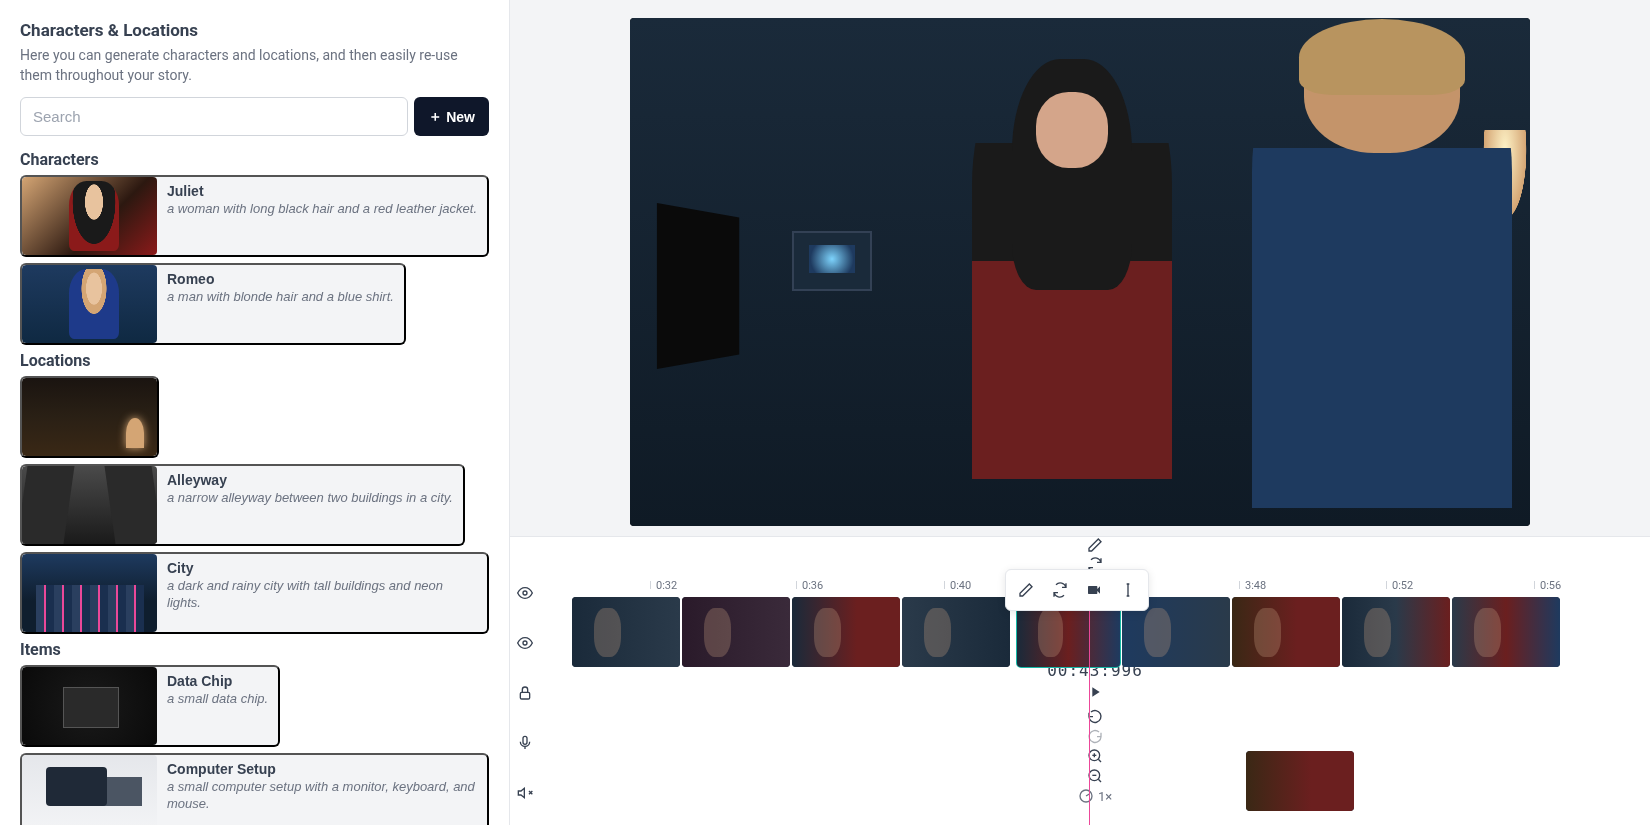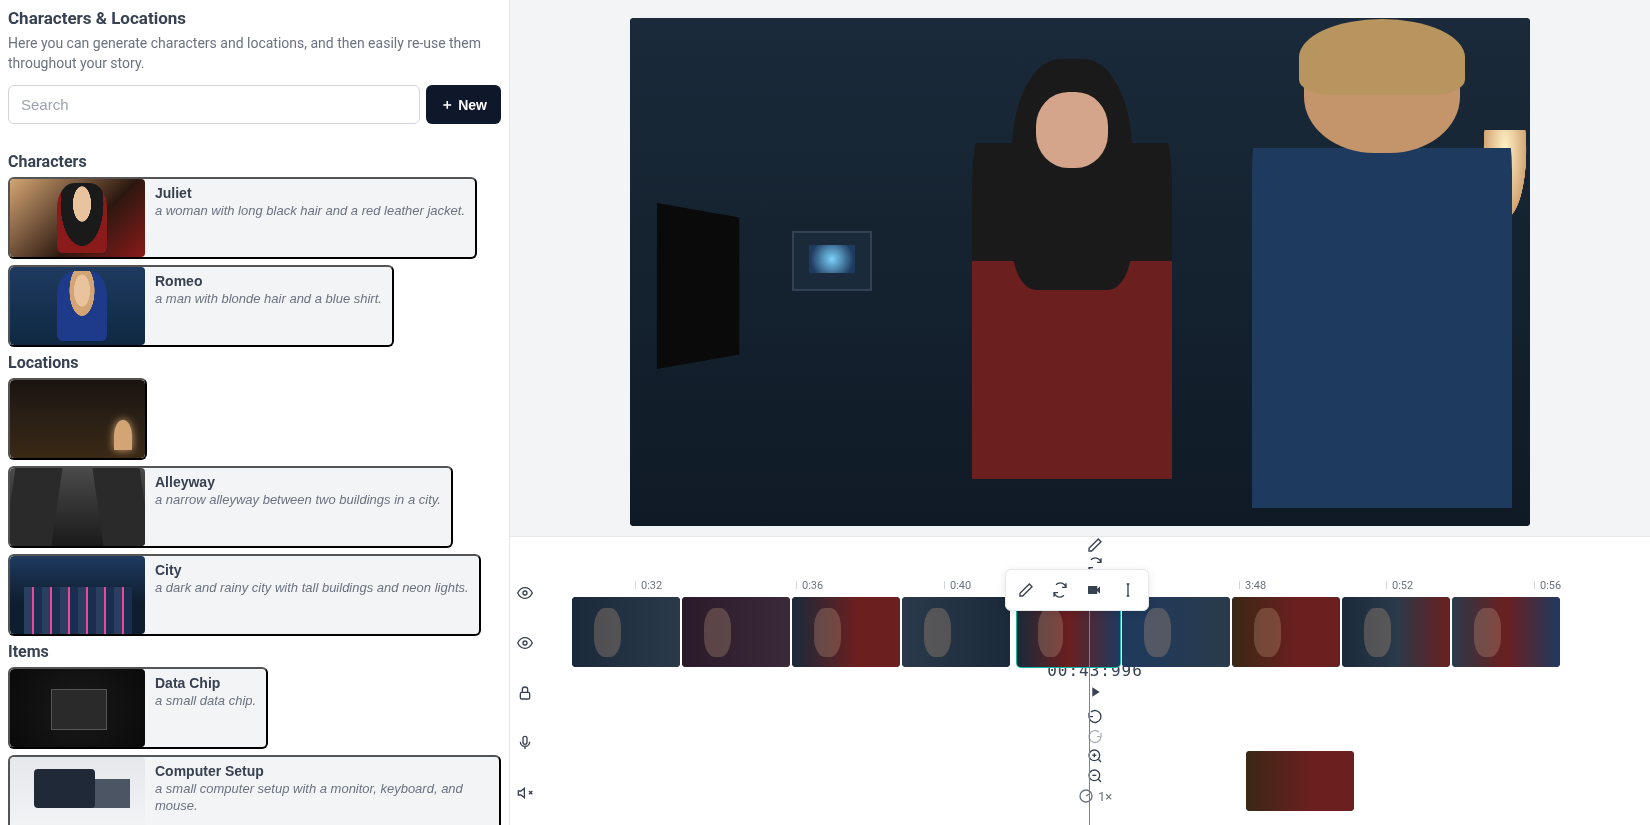--- a/index.html
+++ b/index.html
@@ -1,23 +1,23 @@
 <!DOCTYPE html>
 <html><head>
 <meta charset="utf-8">
 <style>
 * { box-sizing: border-box; margin: 0; padding: 0; }
 body { font-family: -apple-system, BlinkMacSystemFont, "Segoe UI", Roboto, sans-serif; background: #f3f4f6; color: #1f2937; overflow: hidden; }
 .app { display: flex; height: 825px; width: 1650px; }
-.sidebar { width: 510px; background: #fff; border-right: 1px solid #e5e7eb; padding: 8px; overflow-y: auto; position: relative; }
+.sidebar { width: 510px; background: #fff; border-right: 1px solid #e5e7eb; padding: 20px; overflow-y: auto; position: relative; }
 .sidebar::-webkit-scrollbar { width: 8px; }
 .sidebar::-webkit-scrollbar-thumb { background: #d1d5db; border-radius: 4px; }
 .sb-title { font-size: 17px; font-weight: 700; color: #374151; margin-bottom: 6px; }
 .sb-desc { font-size: 14px; color: #6b7280; margin-bottom: 12px; line-height: 1.4; }
-.sb-search-row { display: flex; gap: 6px; margin-bottom: 28px; }
+.sb-search-row { display: flex; gap: 6px; margin-bottom: 14px; }
 .sb-search { flex: 1; border: 1px solid #d1d5db; border-radius: 6px; padding: 10px 12px; font-size: 15px; color: #374151; }
 .sb-search::placeholder { color: #9ca3af; }
 .sb-new { background: #0f172a; color: #fff; border: none; border-radius: 6px; padding: 0 14px; font-size: 14px; font-weight: 600; display: flex; align-items: center; gap: 4px; cursor: pointer; }
 .sb-section { font-size: 16px; font-weight: 700; color: #374151; margin: 6px 0 6px; }
 .card { display: flex; background: #f3f4f6; border-radius: 6px; margin-bottom: 6px; overflow: hidden; cursor: pointer; }
 .card-thumb { width: 135px; height: 78px; background: #1e293b; flex-shrink: 0; border-radius: 4px; position: relative; overflow: hidden; }
 .card-body { padding: 6px 10px; flex: 1; text-align: left; }
 .card-title { font-size: 14px; font-weight: 700; color: #374151; margin-bottom: 2px; }
 .card-desc { font-size: 13px; font-style: italic; color: #6b7280; line-height: 1.3; }
 
@@ -274,21 +274,21 @@
           <div class="tl-speed">
             <svg viewBox="0 0 24 24" fill="none" stroke="currentColor" stroke-width="2" style="width:16px;height:16px">
                 <circle cx="12" cy="12" r="9"></circle>
                 <path d="M12 12l5-3"></path>
               </svg>
             <span>1×</span>
           </div>
         </div>
 
         <div class="tl-ruler" id="ruler">
-            <span class="tl-tick" style="left: 101px;">0:32</span>
+            <span class="tl-tick" style="left: 116px;">0:32</span>
             <span class="tl-tick" style="left: 262px;">0:36</span>
             <span class="tl-tick" style="left: 410px;">0:40</span>
             <span class="tl-tick" style="left: 557px;">0:44</span>
             <span class="tl-tick" style="left: 705px;">3:48</span>
             <span class="tl-tick" style="left: 852px;">0:52</span>
             <span class="tl-tick" style="left: 1000px;">0:56</span>
           </div>
 
         <div class="tl-lanes" id="lanes">
           <div class="playhead" id="playhead" style="left: 549px;"></div>

